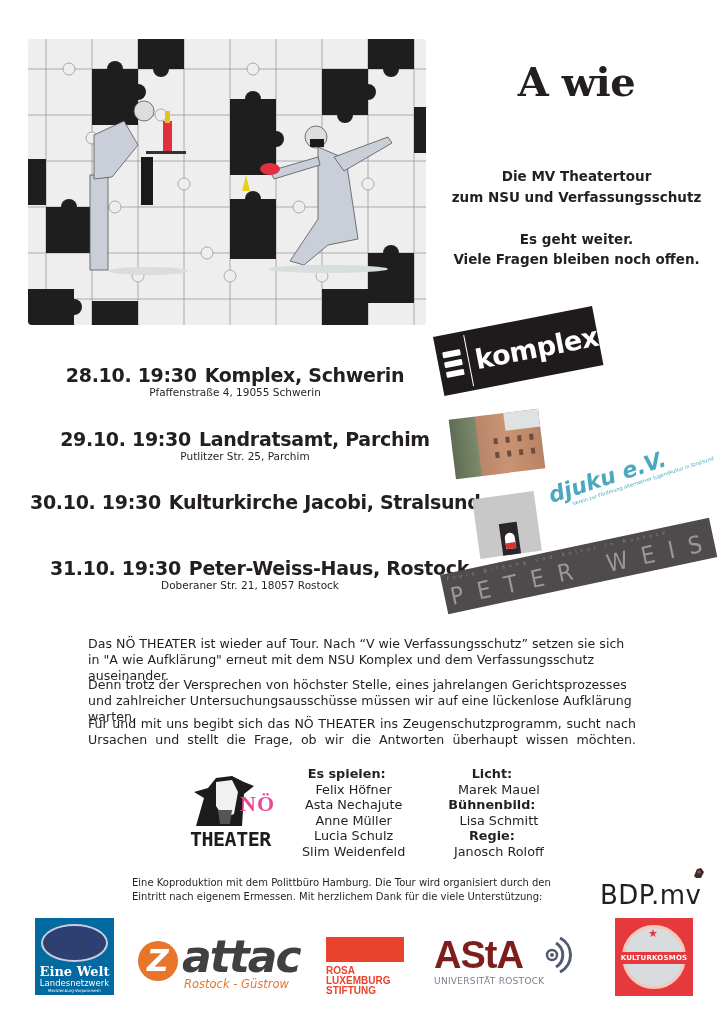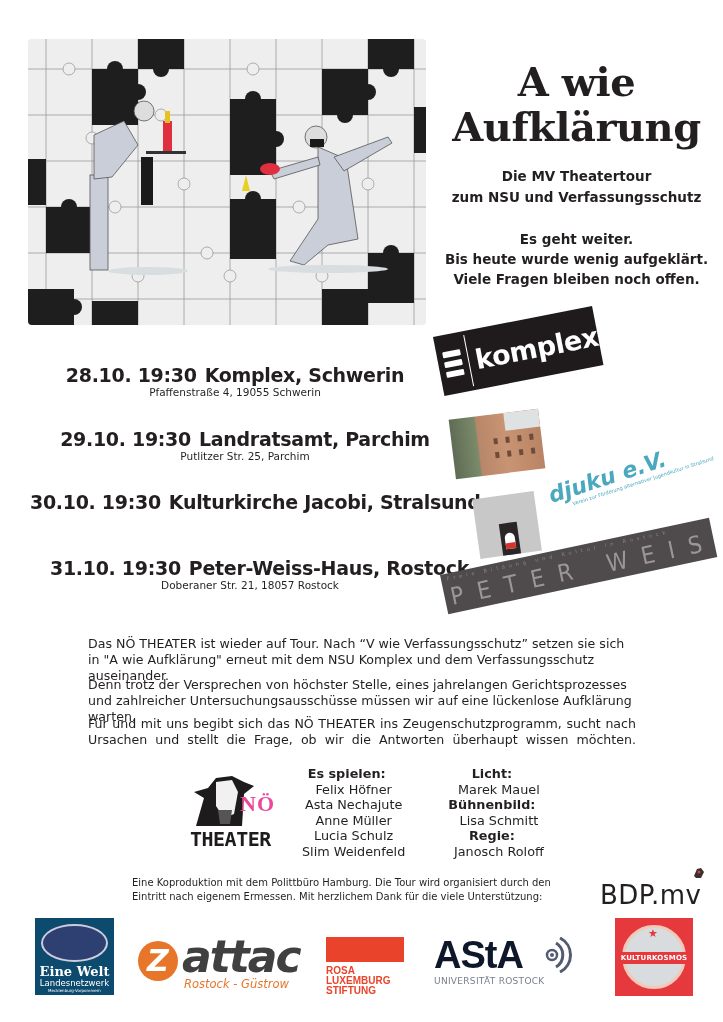--- a/index.html
+++ b/index.html
@@ -54,37 +54,37 @@
   .notheater { left:188px; top:770px; width:90px; height:88px; }
   .credits { font-size:12.8px; line-height:15.5px;text-align:center; }
   .credits .label { font-weight:bold; }
   .credits .val { padding-left:14px; }
 
   
   .foot { left:132px; top:876px; font-size:10px; line-height:14px; white-space:nowrap; }
   .bdp { left:600px; top:880px; font-size:26px; color:#231f20; letter-spacing:0.5px; font-family:"DejaVu Sans", sans-serif; font-weight:normal; }
   .bdp-icon { left:692px; top:865px; width:14px; height:14px; }
 
-  .eine-welt { left:35px; top:918px; width:79px; height:77px; background:#0c4a6e; color:#fff; text-align:center; }
+  .eine-welt { left:35px; top:918px; width:79px; height:77px; background:#0369a1; color:#fff; text-align:center; }
   .eine-welt .globe { position:absolute; left:6px; top:6px; width:67px; height:38px; border-radius:50%; background:#2e3f72; border:2px solid #ccd; box-sizing:border-box; }
   .eine-welt .t1 { position:absolute; left:0; top:47px; width:100%; font-size:13px; font-weight:bold; line-height:14px; font-family:"DejaVu Serif", serif; }
   .eine-welt .t2 { position:absolute; left:0; top:61px; width:100%; font-size:8.5px; line-height:9px; }
   .eine-welt .t3 { position:absolute; left:0; top:70px; width:100%; font-size:4px; line-height:5px; }
 
   .attac { left:138px; top:935px; height:60px; }
   .attac .badge { position:absolute; left:0; top:6px; width:40px; height:40px; border-radius:50%; background:#e8762a; color:#fff; font-weight:bold; font-size:30px; line-height:40px; text-align:center; font-style:italic; }
   .attac .word { position:absolute; left:44px; top:-2px; font-size:44px; font-weight:bold; font-style:italic; color:#404040; letter-spacing:-2px; line-height:48px; }
   .attac .sub { position:absolute; left:46px; top:42px; font-size:11.5px; font-style:italic; color:#e8762a; white-space:nowrap; }
 
   .rosa { left:326px; top:937px; width:78px; }
   .rosa .block { width:78px; height:25px; background:#e9432b; }
   .rosa .txt { color:#e9432b; font-weight:bold; font-size:10px; line-height:10px; margin-top:4px; font-family:"Liberation Sans", sans-serif; }
 
   .asta { left:434px; top:935px; }
-  .asta .word { font-size:38px; font-weight:bold; color:#0f172a; letter-spacing:-1px; line-height:40px; font-family:"Liberation Sans", sans-serif; }
+  .asta .word { font-size:38px; font-weight:bold; color:#7f1d1d; letter-spacing:-1px; line-height:40px; font-family:"Liberation Sans", sans-serif; }
   .asta .sub { font-size:9px; color:#7a7f8f; letter-spacing:0.3px; line-height:10px; margin-top:1px; }
   .asta .rings { position:absolute; left:110px; top:2px; width:36px; height:36px; }
 
   .kosmos { left:615px; top:918px; width:78px; height:78px; background:#e5393e; }
   .kosmos .circle { position:absolute; left:7px; top:7px; width:64px; height:64px; border-radius:50%; background:#d9dcdf; border:3px solid #f2c8b8; box-sizing:border-box; }
   .kosmos .band { position:absolute; left:4px; top:34px; width:70px; height:12px; background:#e5393e; color:#fff; font-size:7px; font-weight:bold; text-align:center; line-height:12px; letter-spacing:0.2px; }
   .kosmos .star { position:absolute; left:33px; top:10px; color:#e5393e; font-size:11px; line-height:11px; }
 </style>
 </head>
 <body>
@@ -164,31 +164,29 @@
     <rect x="282" y="100" width="14" height="8" fill="#1a1a1a"></rect>
     <ellipse cx="242" cy="130" rx="10" ry="6" fill="#e03040"></ellipse>
     <path d="M218 136 L222 152 L214 152 Z" fill="#e8d020"></path>
     <ellipse cx="120" cy="232" rx="40" ry="4" fill="#d8dde0"></ellipse>
     <ellipse cx="300" cy="230" rx="60" ry="4" fill="#d8dde0"></ellipse>
   </svg>
 </div>
 
 <div class="abs title">
   <div class="l1">A wie</div>
-  <div class="l2">Aufklärung</div>
 </div>
 
 <div class="abs subtitle">
   <div>Die MV Theatertour</div>
   <div>zum NSU und Verfassungsschutz</div>
 </div>
 
 <div class="abs tagline">
   <div>Es geht weiter.</div>
-  <div>Bis heute wurde wenig aufgeklärt.</div>
   <div>Viele Fragen bleiben noch offen.</div>
 </div>
 
 <div class="abs event" style="left:60px; top:364px; width:350px;">
   <div class="head">
     <span>28.10.</span>
     <span>19:30</span><span class="gap"></span><span>Komplex, Schwerin</span>
   </div>
   <div class="addr">Pfaffenstraße 4, 19055 Schwerin</div>
 </div>

